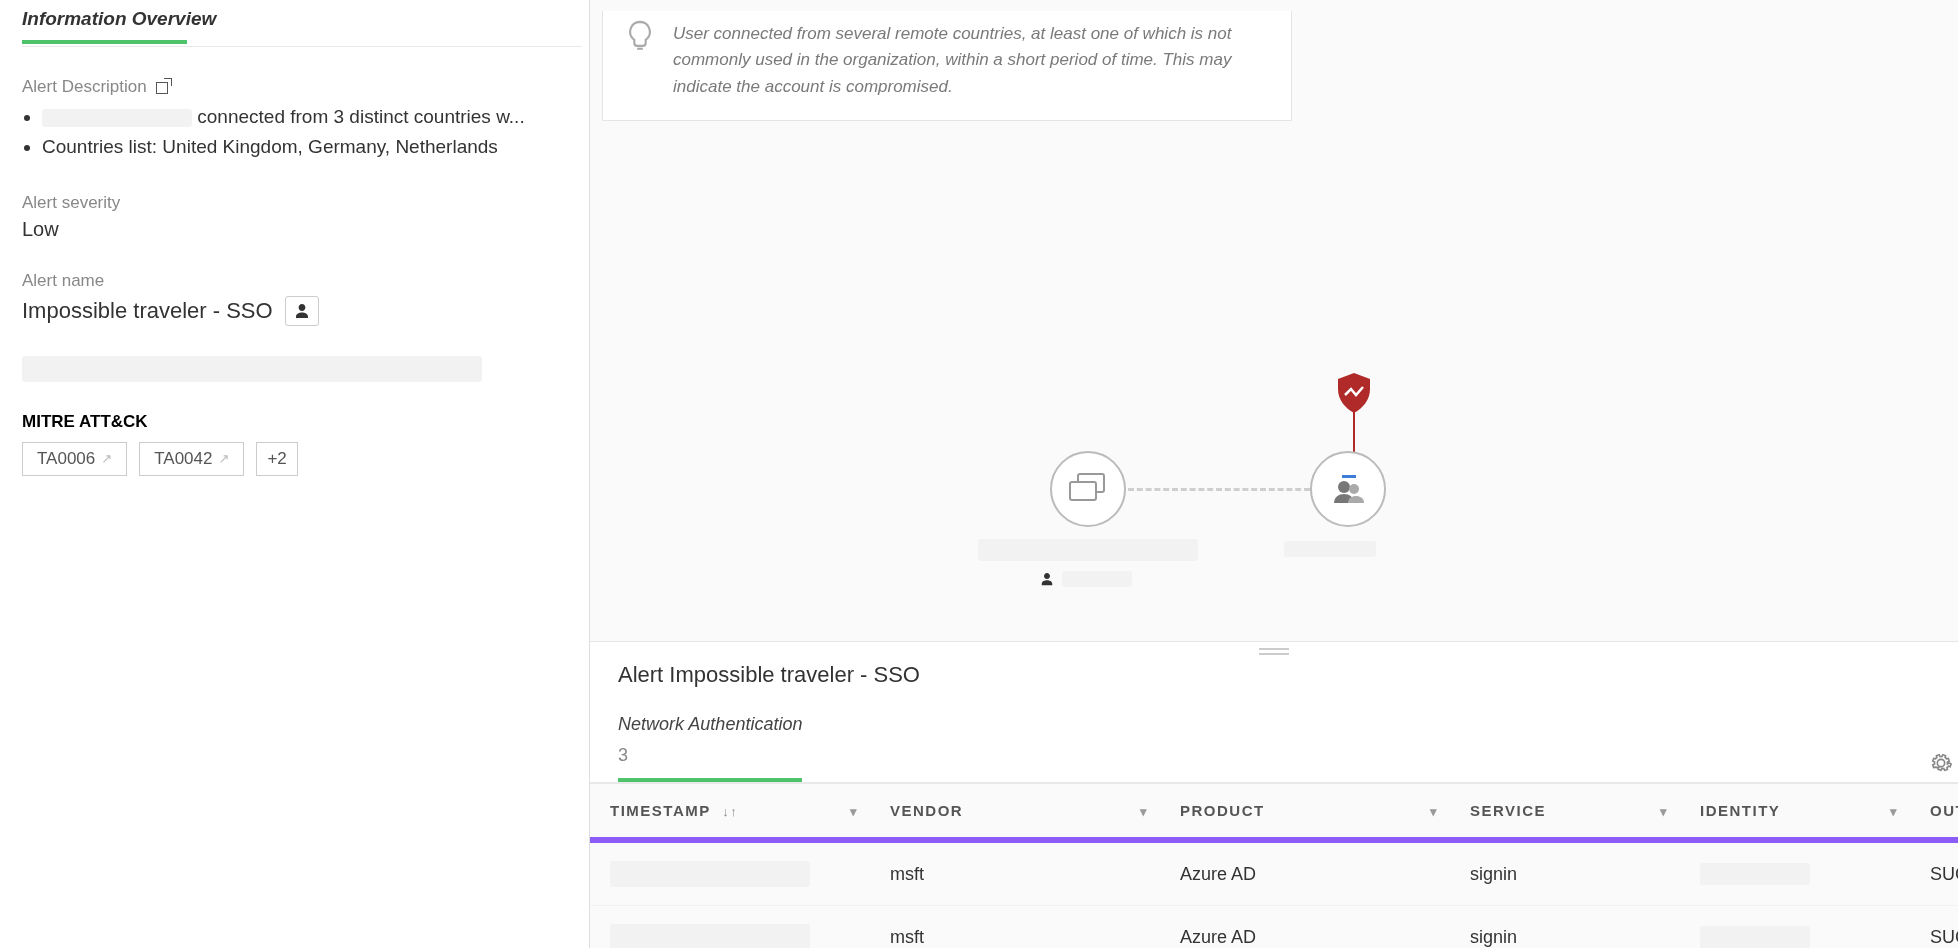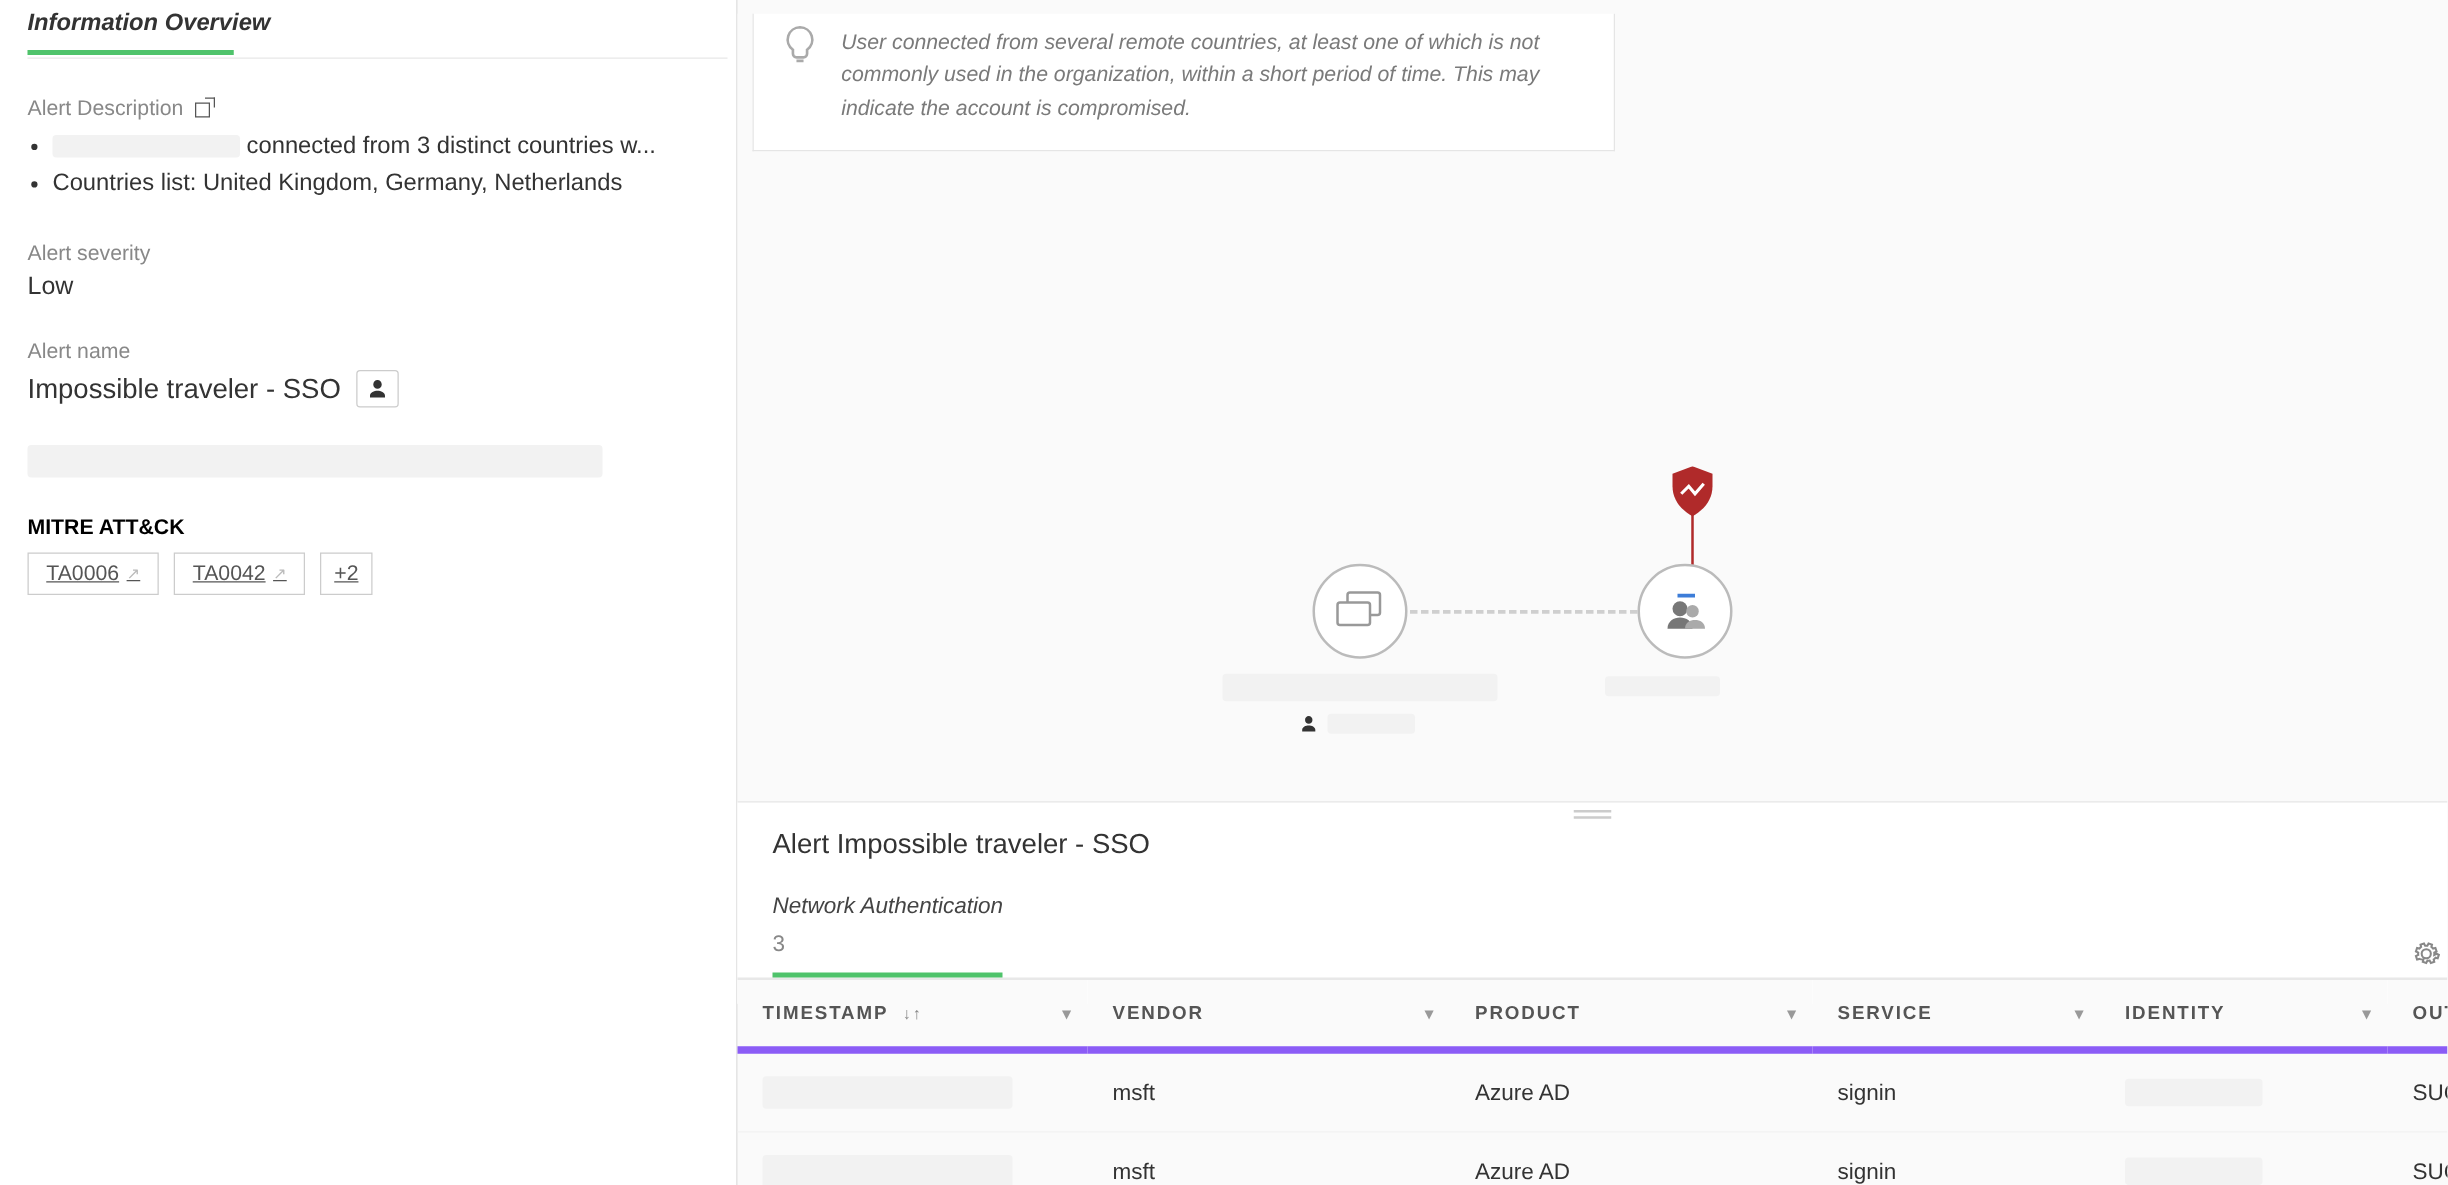--- a/index.html
+++ b/index.html
@@ -11,21 +11,21 @@
 .field-block { margin-top:30px; }
 .field-label { font-size:17px; color:#888; margin-bottom:5px; display:flex; align-items:center; gap:9px; }
 .bullet-list { list-style:disc; margin-left:20px; font-size:19px; color:#333; line-height:1.6; }
 .blurred { background:#f2f2f2; border-radius:3px; display:inline-block; }
 .alert-name-row { display:flex; align-items:center; gap:12px; font-size:22px; color:#333; }
 .user-badge { width:34px; height:30px; border:1px solid #ccc; border-radius:3px; display:flex; align-items:center; justify-content:center; }
 .severity-val,.category-val { font-size:20px; color:#333; }
 .time-blur { width:460px; height:26px; background:#f2f2f2; border-radius:3px; }
 .mitre-label { font-size:17px; font-weight:700; color:#000000; }
 .mitre-tags { display:flex; gap:12px; margin-top:10px; }
-.mitre-tag { border:1px solid #ccc; padding:6px 14px; font-size:17px; color:#555; display:flex; align-items:center; gap:6px; cursor:pointer;text-decoration:underline; }
+.mitre-tag { border:1px solid #ccc; padding:6px 14px; font-size:17px; color:#555; display:flex; align-items:center; gap:6px; cursor:pointer; }
 .mitre-tag .ext { color:#bbb; font-size:13px; }
 
 .right-area { position:absolute; left:590px; top:0; right:0; height:792px; background:#fafafa;margin-top:11px; }
 .insight-box { position:absolute; left:12px; top:0px; width:690px; background:#fff; border:1px solid #e5e5e5; border-top:none; padding:10px 20px 20px 70px; }
 .insight-icon { position:absolute; left:20px; top:8px; color:#aaa; }
 .insight-text { font-size:17px; font-style:italic; color:#7a7a7a; line-height:1.55; }
 
 .graph { position:absolute; left:430px; top:370px; width:560px; height:180px; }
 .node { position:absolute; width:76px; height:76px; border:2px solid #bbb; border-radius:50%; background:#fff; display:flex; align-items:center; justify-content:center; }
 .node-host { left:30px; top:70px; }

